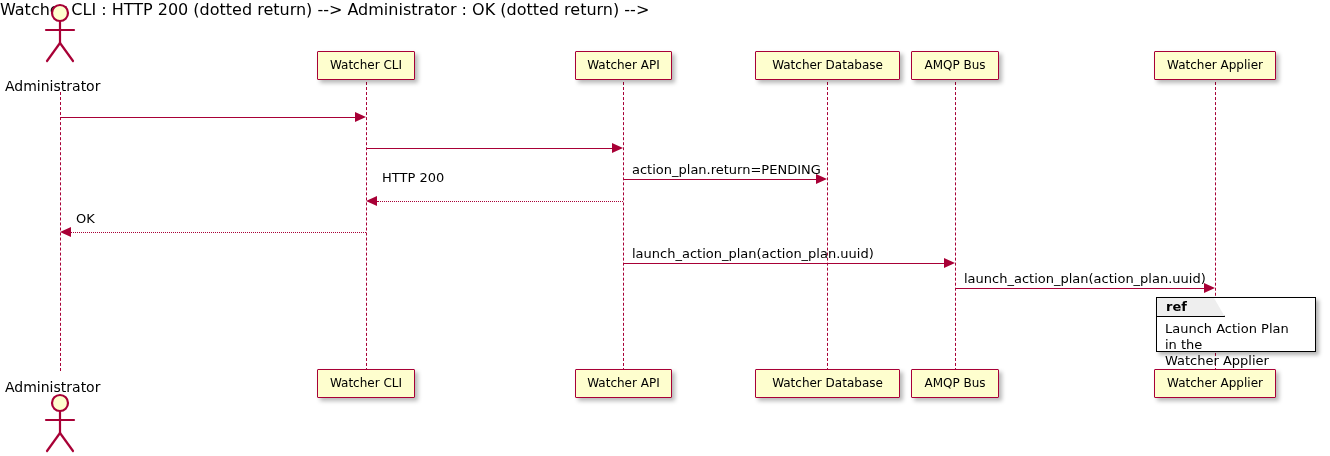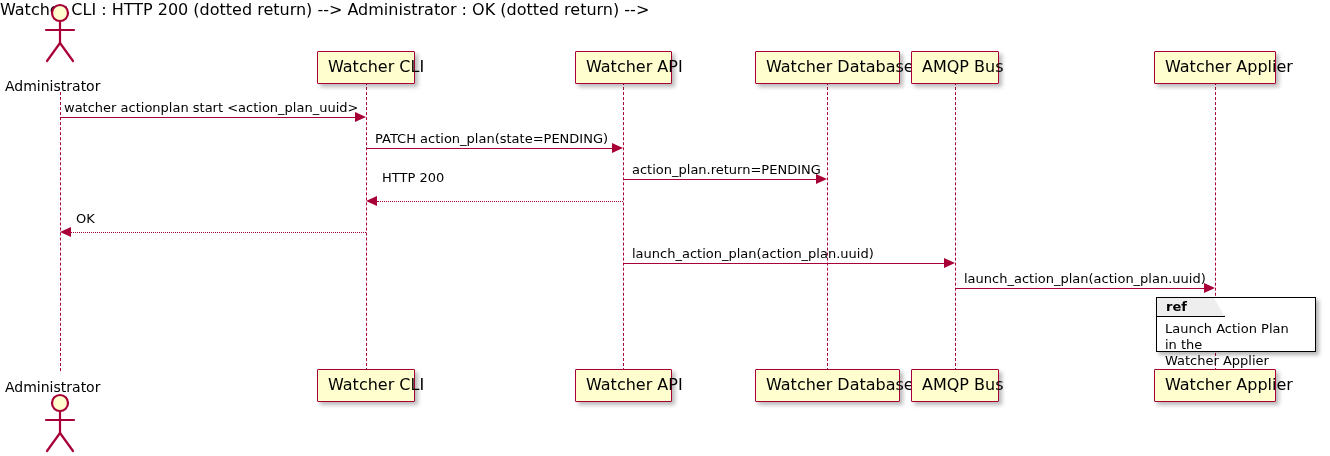--- a/index.html
+++ b/index.html
@@ -18,21 +18,21 @@
     overflow: hidden;
   }
 
   
   .participant {
     position: absolute;
     box-sizing: border-box;
     background: #FEFECE;
     border: 1.5px solid #A80036;
     color: #000000;
-    font-size: 16px;
+    font-size: 12px;
     line-height: 1;
     text-align: center;
     white-space: nowrap;
     padding: 7px 10px 8px 10px;
     box-shadow: 3px 3px 4px rgba(0,0,0,0.28);
     border-radius: 1px;
     z-index: 5;
   }
 
   
@@ -162,26 +162,24 @@
 
   <div class="participant" style="left:755px; top:51px; width:145px;">Watcher Database</div>
 
   <div class="participant" style="left:911px; top:51px; width:88px;">AMQP Bus</div>
 
   <div class="participant" style="left:1154px; top:51px; width:122px;">Watcher Applier</div>
 
   
 
   
-  <div class="msg-label" style="left:64px; top:101px;">watcher actionplan start &lt;action_plan_uuid&gt;</div>
   <div class="msg-line" style="left:60px; top:117px; width:295px;"></div>
   <div class="arrowhead right" style="left:355px; top:112px;"></div>
 
   
-  <div class="msg-label" style="left:375px; top:132px;">PATCH action_plan(state=PENDING)</div>
   <div class="msg-line" style="left:366px; top:148px; width:246px;"></div>
   <div class="arrowhead right" style="left:612px; top:143px;"></div>
 
   
   <div class="msg-label" style="left:632px; top:163px;">action_plan.return=PENDING</div>
   <div class="msg-line" style="left:623px; top:179px; width:193px;"></div>
   <div class="arrowhead right" style="left:816px; top:174px;"></div>
 
    Watcher CLI : HTTP 200 (dotted return) --&gt;
   <div class="msg-label" style="left:382px; top:171px;">HTTP 200</div>

